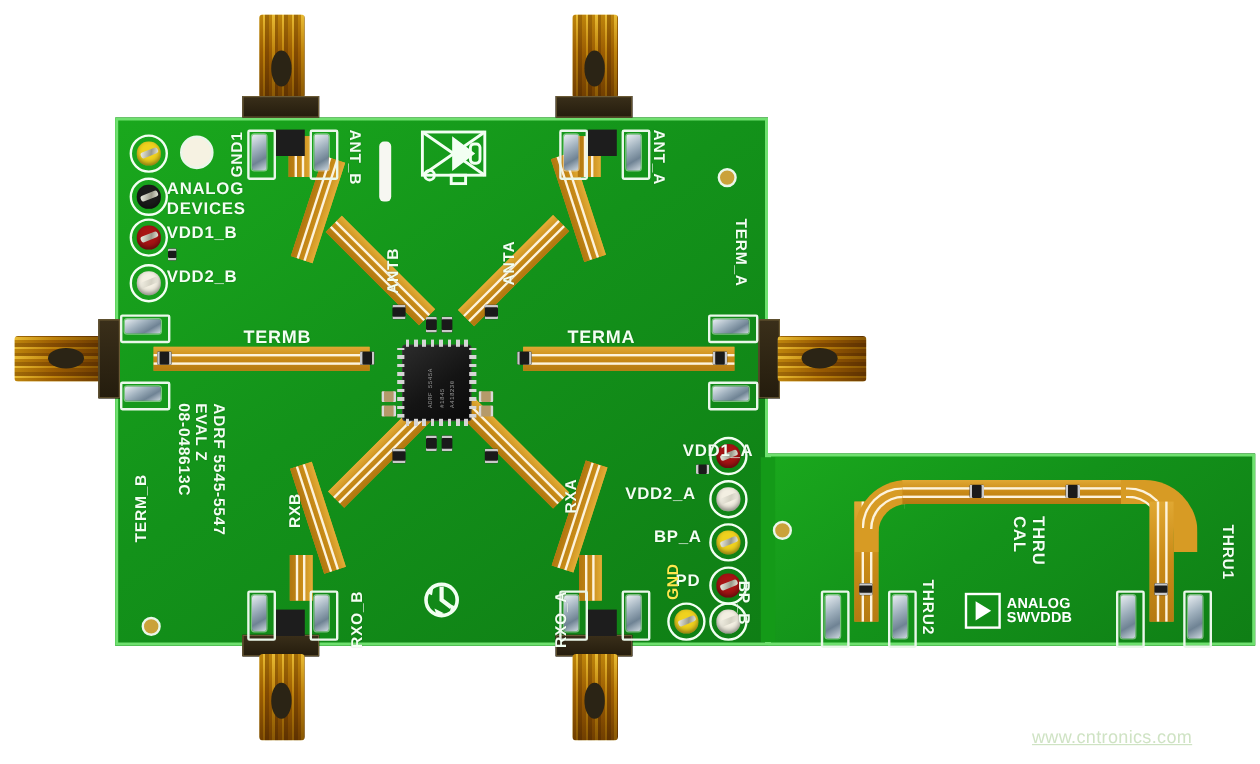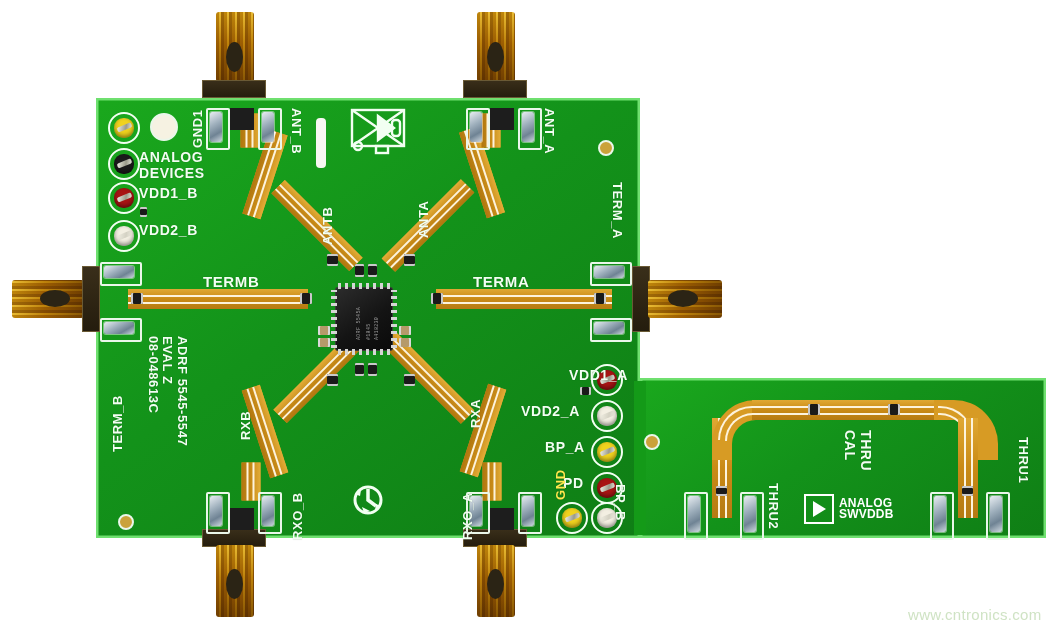--- a/index.html
+++ b/index.html
@@ -407,15 +407,15 @@
   <div class="adlogo" style="left:804px;top:494px;">
     <div class="trbox">
       <div class="tri" style="border-left-width:13px;border-top-width:8px;border-bottom-width:8px;"></div>
     </div>
     <div>
       <div class="txt">ANALOG</div>
       <div class="txt">SWVDDB</div>
     </div>
   </div>
 
-  <div class="wm" style="left:908px;top:606px;">www.cntronics.com</div>
+  <div class="wm" style="left:860px;top:606px;text-decoration:underline;">www.cntronics.com</div>
 
 </div>
 
 </body></html>

